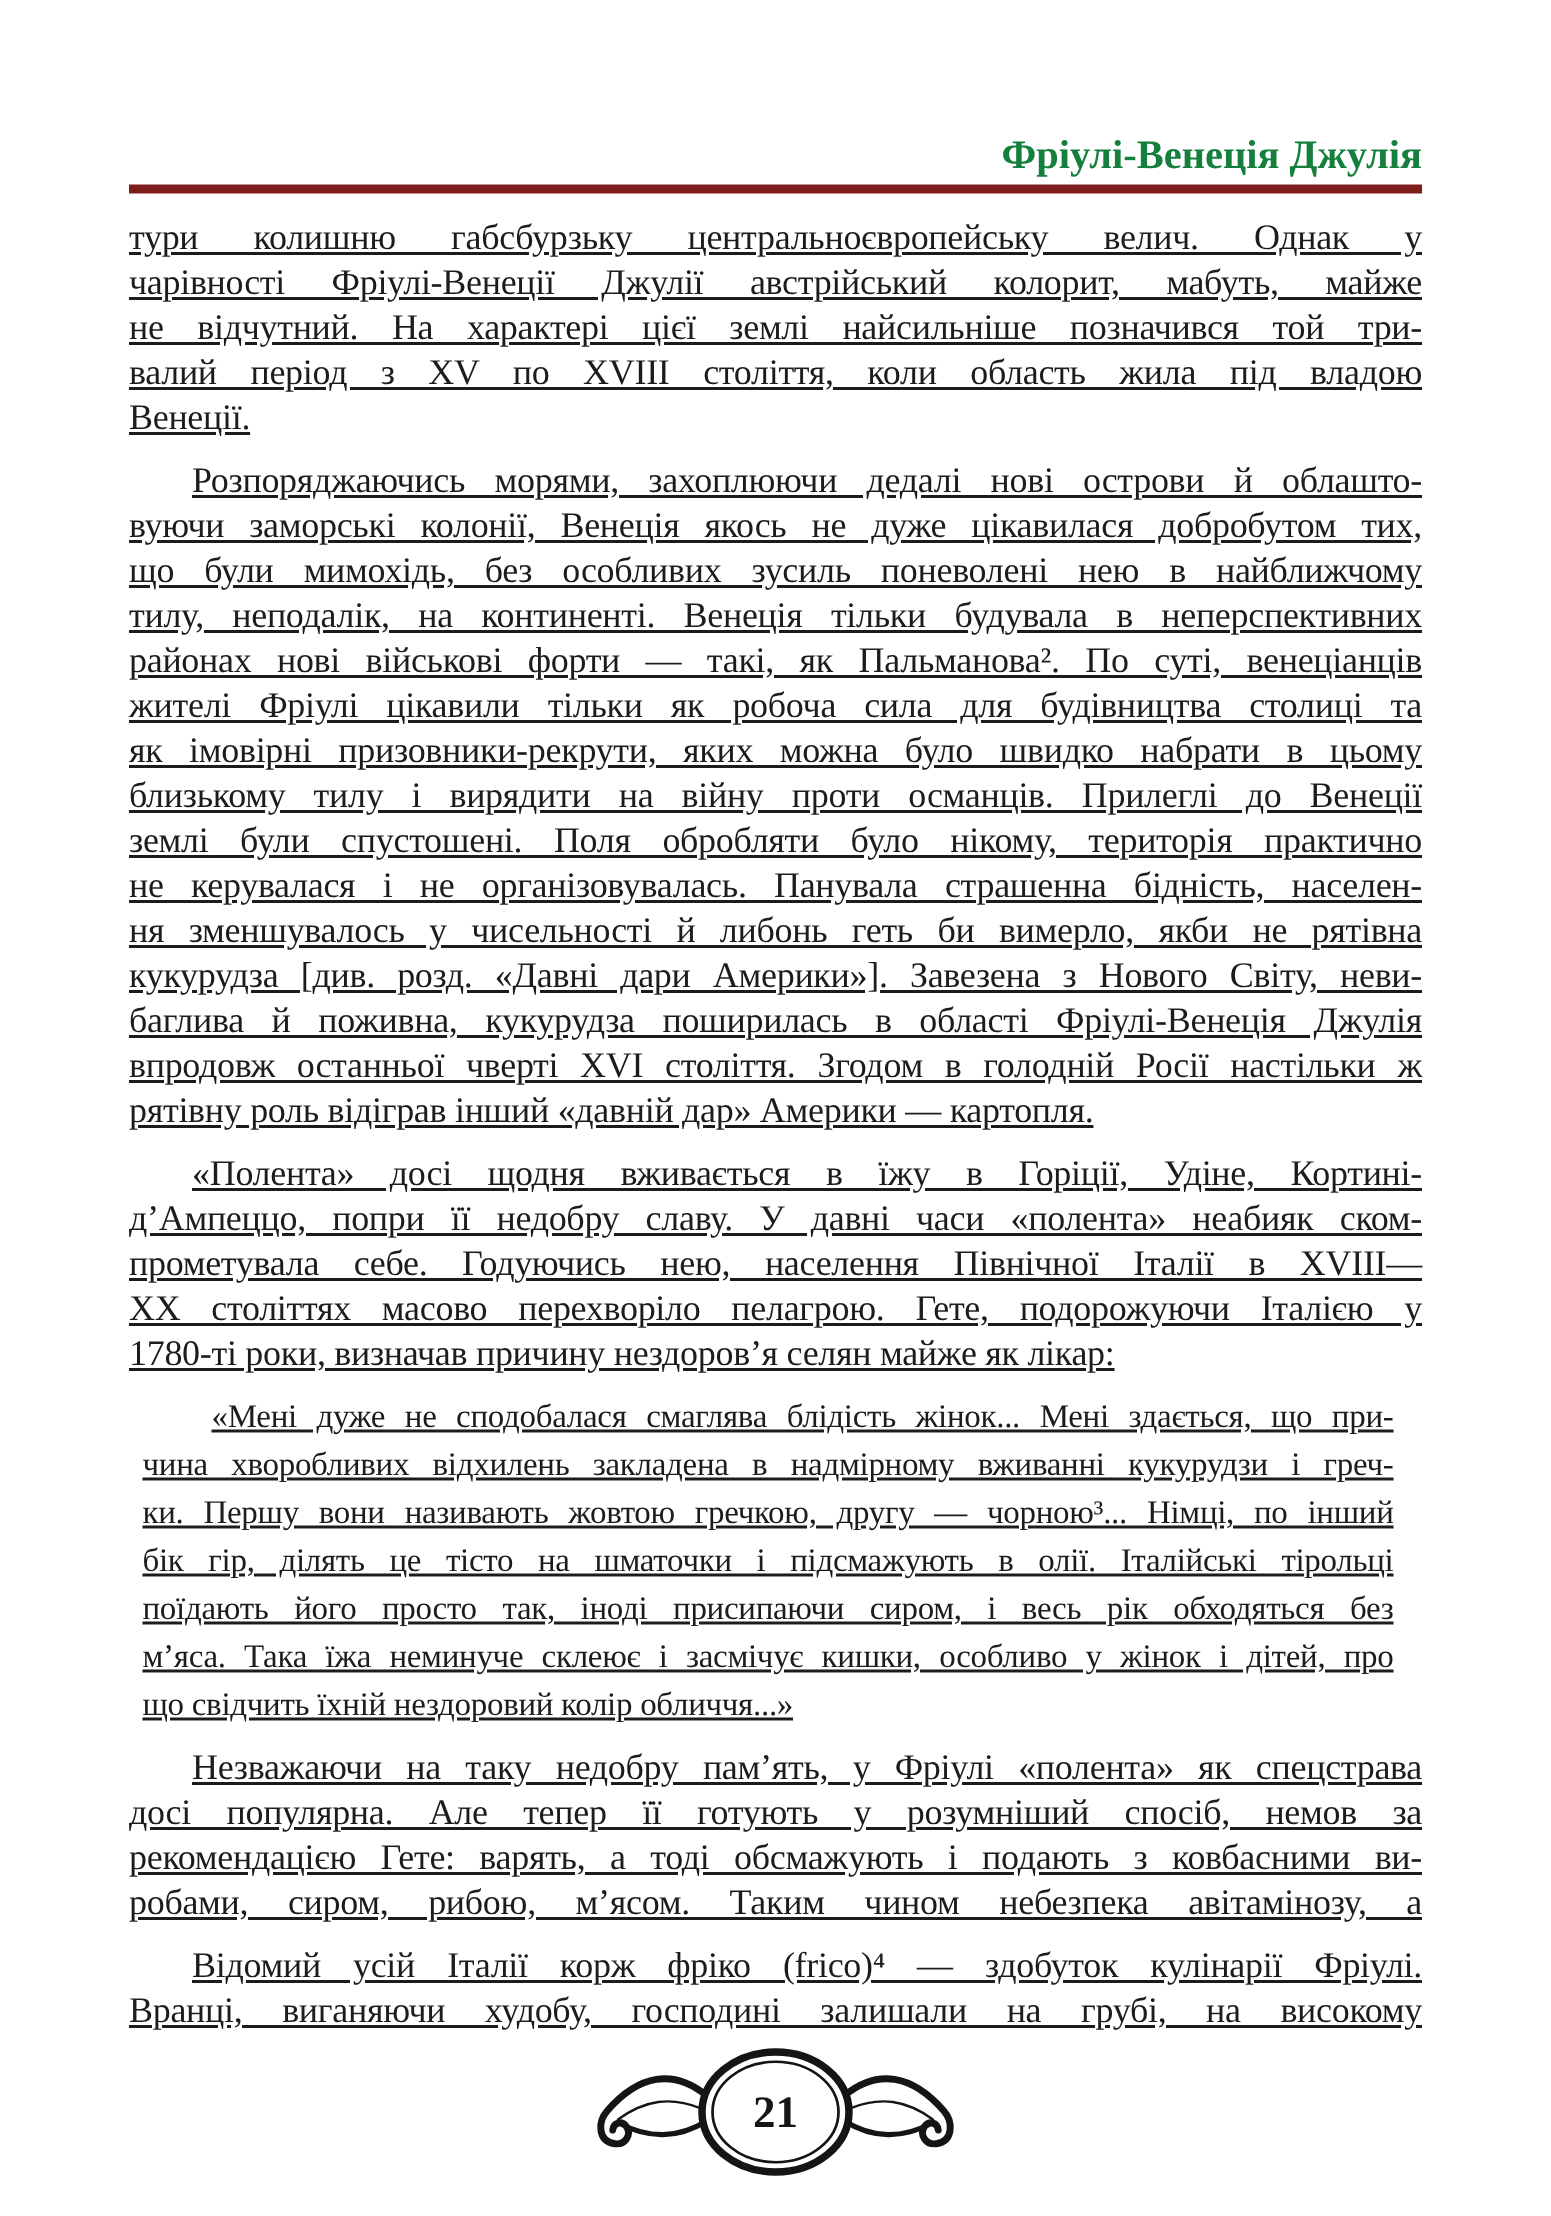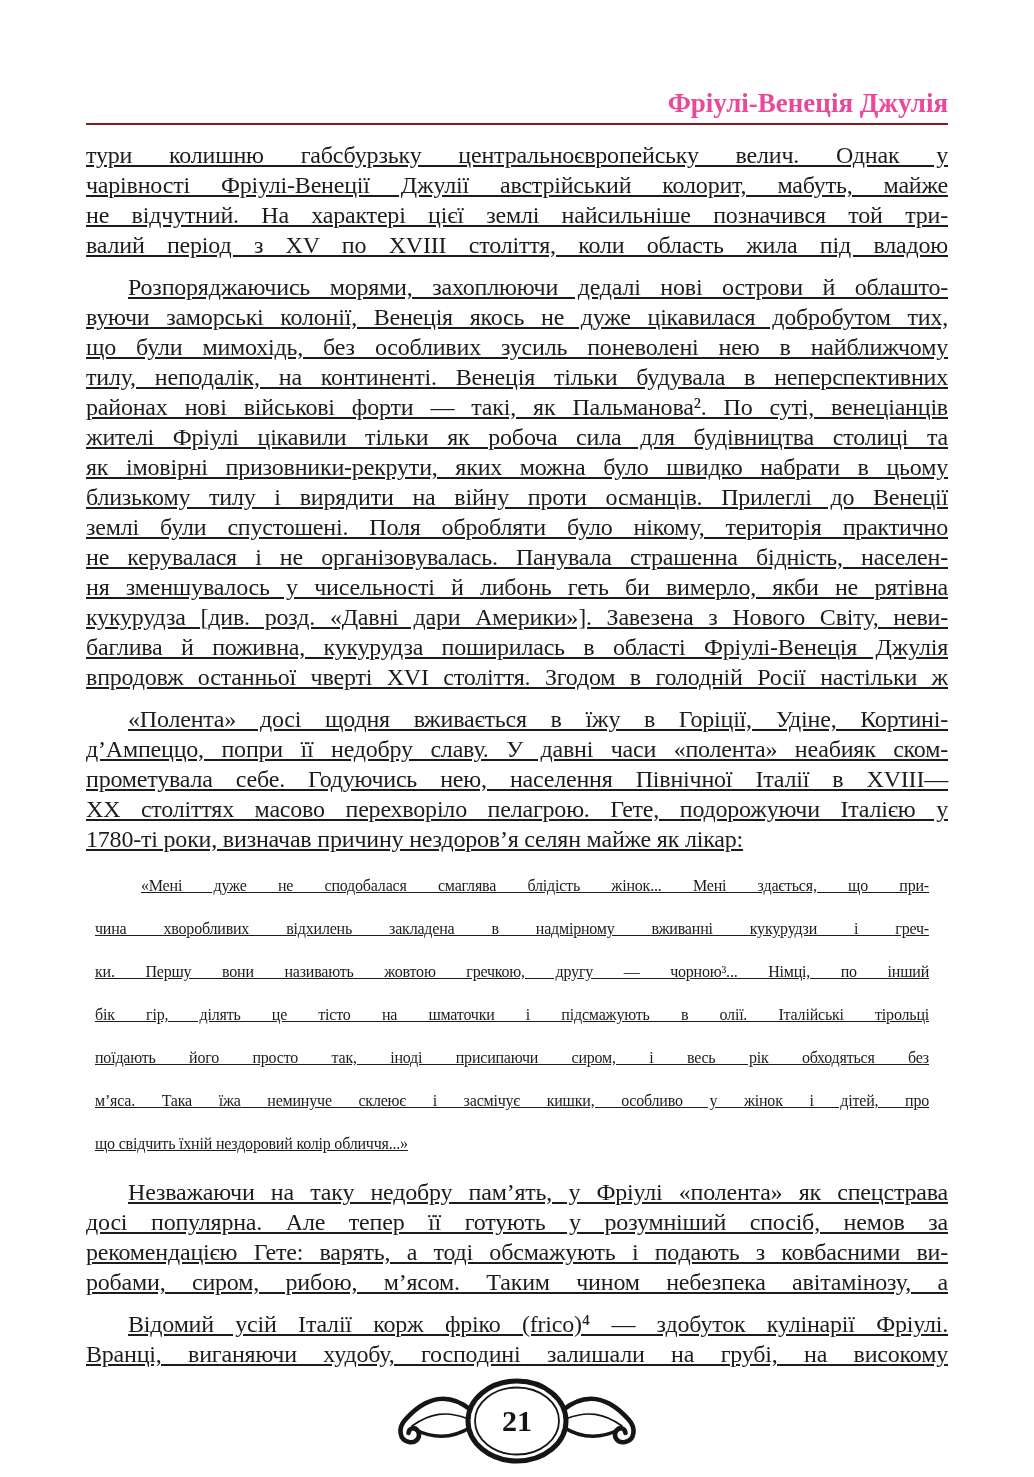--- a/index.html
+++ b/index.html
@@ -3,66 +3,68 @@
 <meta charset="utf-8">
 <style>
   html,body{margin:0;padding:0;}
   body{
     width:1034px;height:1477px;background:#ffffff;position:relative;overflow:hidden;
     font-family:"Liberation Serif","DejaVu Serif",serif;color:#1c1c1c;
   }
   .content{position:absolute;left:86px;top:88px;width:862px;}
   .running-head{
     font-size:27px;font-weight:bold;text-align:right;line-height:30px;
-    padding-bottom:5px;border-bottom:2px solid #7f1d1d;color:#ec4899;
+    padding-bottom:5px;border-bottom:6px solid #7f1d1d;color:#15803d;
   }
   .body-text{margin-top:15px;text-decoration:underline;}
   .para{font-size:24px;line-height:30px;letter-spacing:-0.2px;margin:0;}
   .plines{white-space:pre-line;text-align:justify;text-align-last:justify;}
   .plast{text-align:left;}
   .para.indent .plines{text-indent:42px;margin-top:12px;}
   .quote{
-    font-size:16px;line-height:43px;letter-spacing:-0.2px;
+    font-size:22px;line-height:32px;letter-spacing:-0.2px;
     margin:10px 19px 10px 9px;
   }
   .quote .plines{text-indent:46px;}
   .ornament-wrap{margin-top:8px;display:flex;justify-content:center;align-items:center;}
   svg{display:block;}
 </style>
 </head>
 <body>
 
 <div class="content">
 
   <div class="running-head">Фріулі-Венеція Джулія</div>
 
   <div class="body-text">
 
     <div class="para">
       <div class="plines">тури колишню габсбурзьку центральноєвропейську велич. Однак у
 чарівності Фріулі-Венеції Джулії австрійський колорит, мабуть, майже
 не відчутний. На характері цієї землі найсильніше позначився той три-
 валий період з XV по XVIII століття, коли область жила під владою</div>
+      <div class="plast">Венеції.</div>
     </div>
 
     <div class="para indent">
       <div class="plines">Розпоряджаючись морями, захоплюючи дедалі нові острови й облашто-
 вуючи заморські колонії, Венеція якось не дуже цікавилася добробутом тих,
 що були мимохідь, без особливих зусиль поневолені нею в найближчому
 тилу, неподалік, на континенті. Венеція тільки будувала в неперспективних
 районах нові військові форти — такі, як Пальманова². По суті, венеціанців
 жителі Фріулі цікавили тільки як робоча сила для будівництва столиці та
 як імовірні призовники-рекрути, яких можна було швидко набрати в цьому
 близькому тилу і вирядити на війну проти османців. Прилеглі до Венеції
 землі були спустошені. Поля обробляти було нікому, територія практично
 не керувалася і не організовувалась. Панувала страшенна бідність, населен-
 ня зменшувалось у чисельності й либонь геть би вимерло, якби не рятівна
 кукурудза [див. розд. «Давні дари Америки»]. Завезена з Нового Світу, неви-
 баглива й поживна, кукурудза поширилась в області Фріулі-Венеція Джулія
 впродовж останньої чверті XVI століття. Згодом в голодній Росії настільки ж</div>
+      <div class="plast">рятівну роль відіграв інший «давній дар» Америки — картопля.</div>
     </div>
 
     <div class="para indent">
       <div class="plines">«Полента» досі щодня вживається в їжу в Горіції, Удіне, Кортині-
 д’Ампеццо, попри її недобру славу. У давні часи «полента» неабияк ском-
 прометувала себе. Годуючись нею, населення Північної Італії в XVIII—
 XX століттях масово перехворіло пелагрою. Гете, подорожуючи Італією у</div>
       <div class="plast">1780-ті роки, визначав причину нездоров’я селян майже як лікар:</div>
     </div>
 

